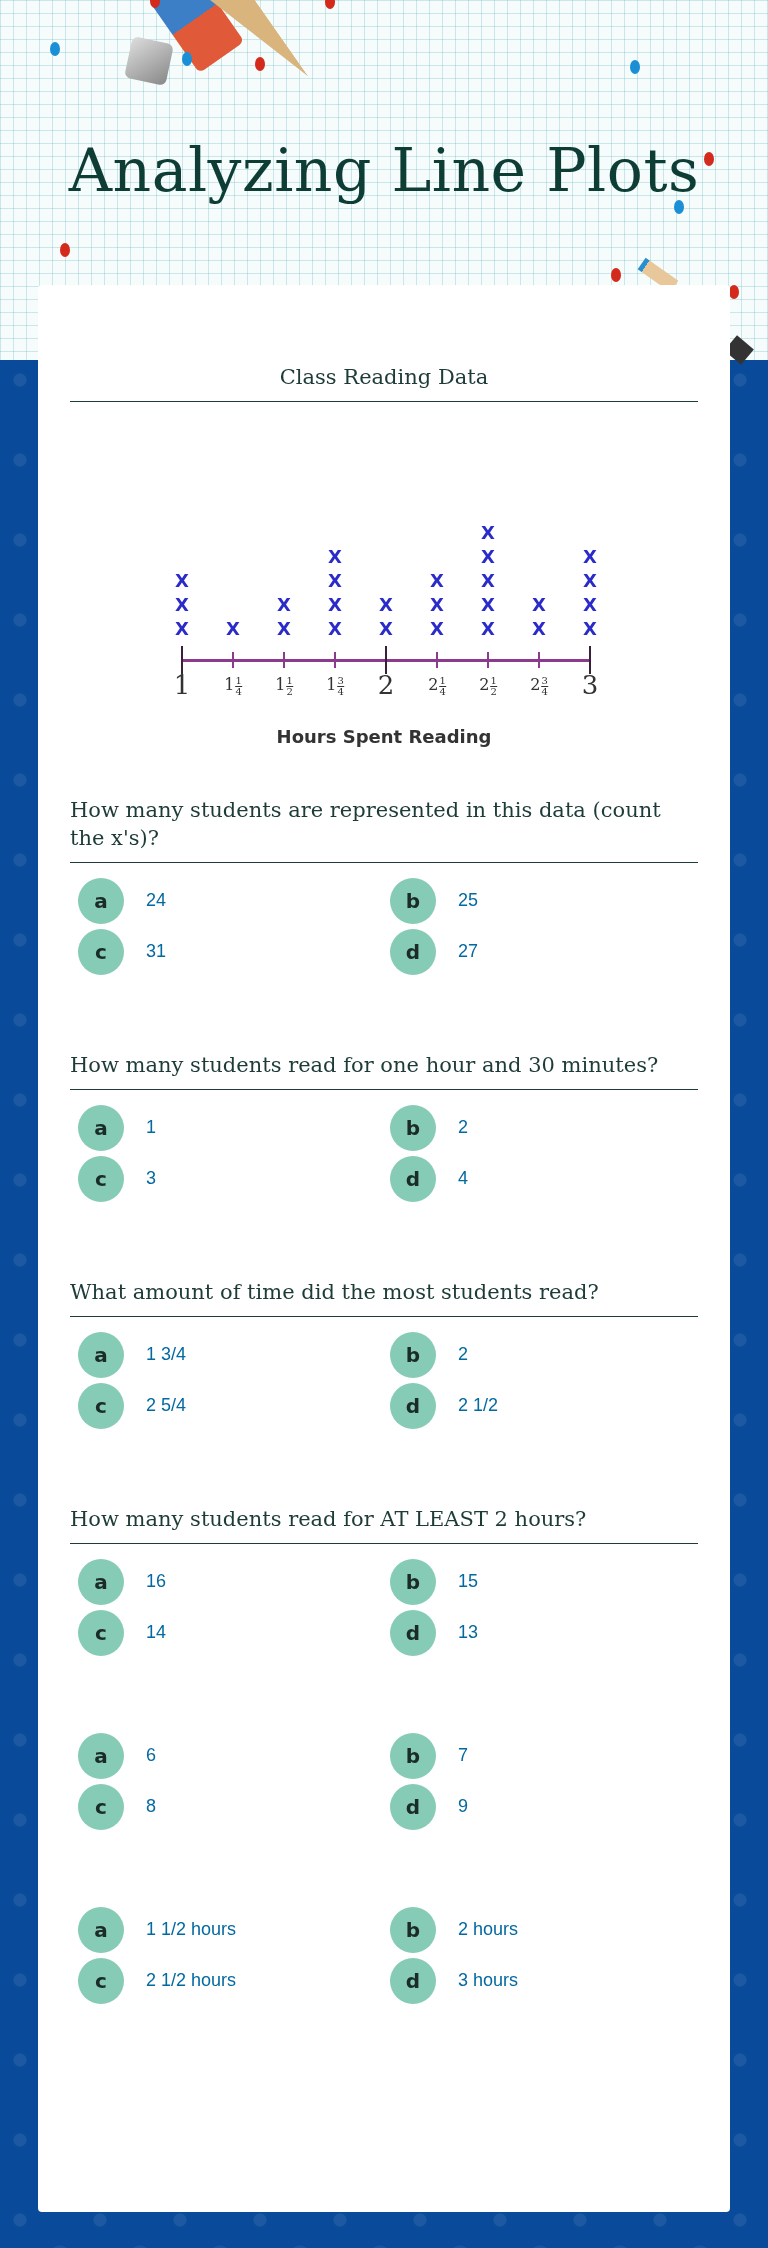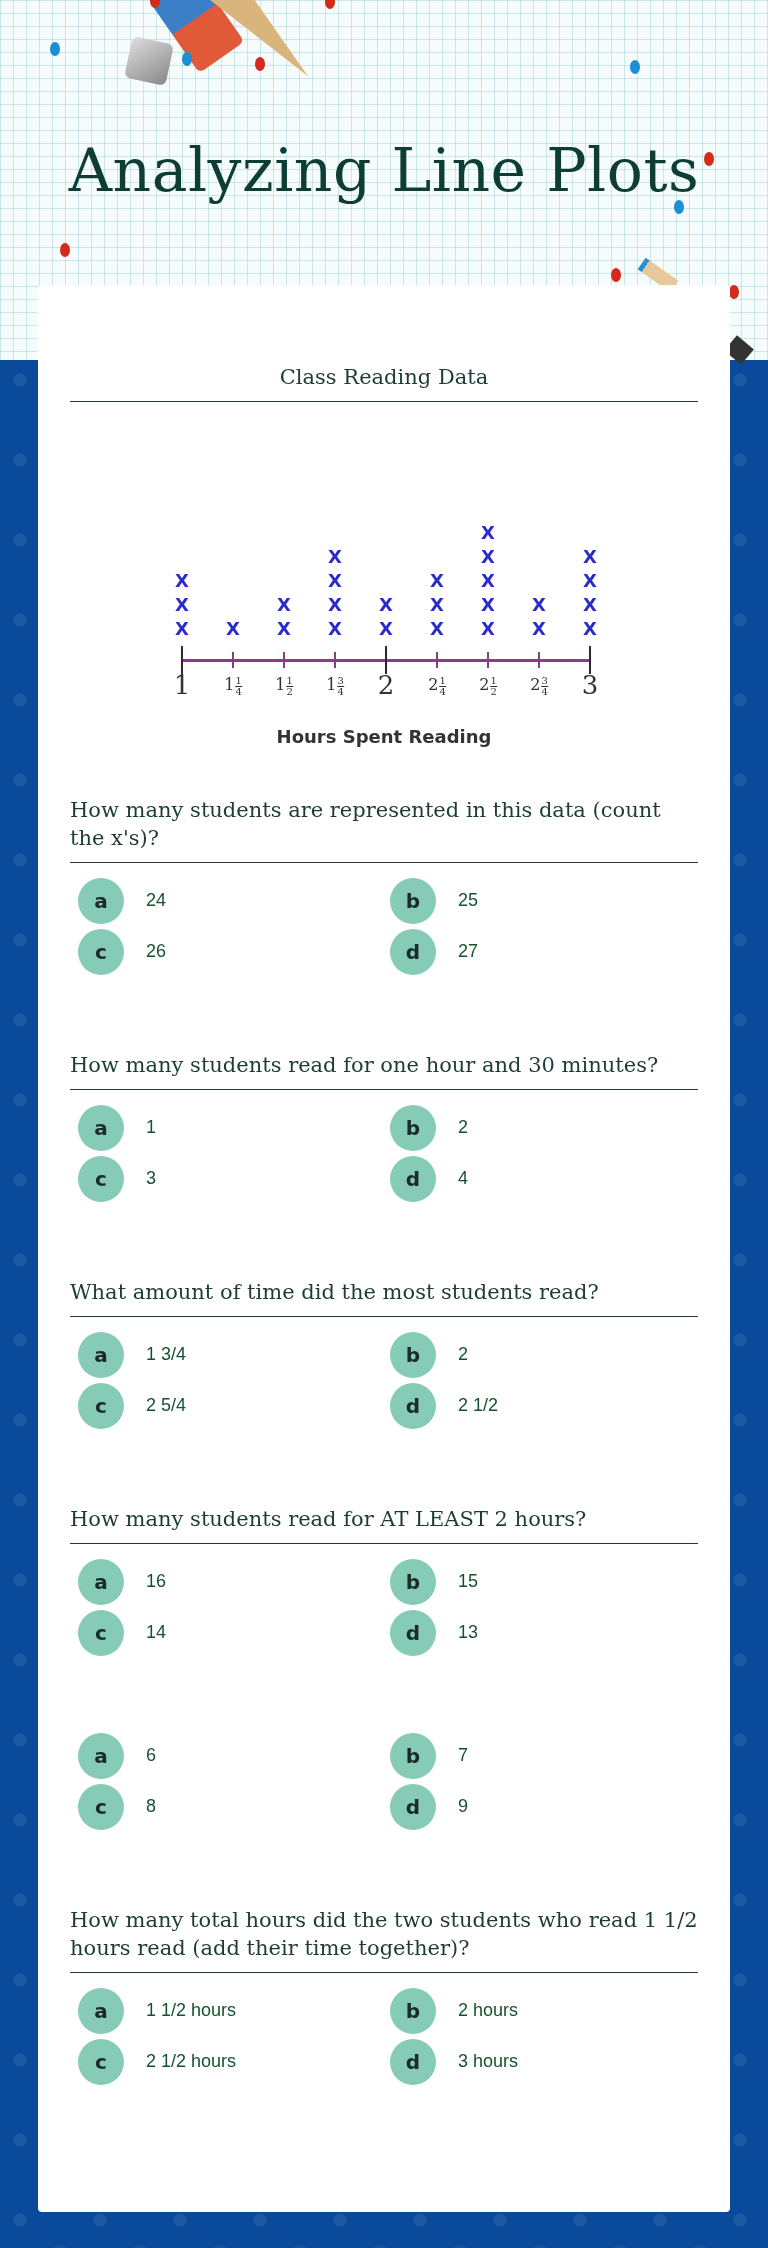--- a/index.html
+++ b/index.html
@@ -84,21 +84,21 @@
     font-size: 21px; line-height: 28px; color: #1d3b37; padding-bottom: 10px;
     border-bottom: 1.5px solid #1f3b3a;
   }
   .choices { display: grid; grid-template-columns: 312px 312px; row-gap: 4px; margin-top: 14px; padding-left: 8px; }
   .choice { display: flex; align-items: center; height: 47px; cursor: pointer; }
   .bubble {
     width: 46px; height: 46px; border-radius: 50%; background: #86cbb6;
     display: flex; align-items: center; justify-content: center;
     font-family: "DejaVu Sans", sans-serif; font-size: 20px; font-weight: bold; color: #1b2b28;
   }
-  .choice-text { margin-left: 22px; font-family: "Liberation Sans", sans-serif; font-size: 18px; color: #14532d; }
+  .choice-text { margin-left: 22px; font-family: "Liberation Sans", sans-serif; font-size: 18px; color: #0369a1; }
 </style>
 </head>
 <body>
 
 <div class="grid-bg"></div>
 <div class="blue-bg"></div>
 
 <div class="deco-sharpener"></div>
 <div class="deco-eraser"></div>
 <div class="deco-ruler"></div>
@@ -181,21 +181,21 @@
           <div class="choice">
             <div class="bubble">a</div>
             <div class="choice-text">24</div>
           </div>
           <div class="choice">
             <div class="bubble">b</div>
             <div class="choice-text">25</div>
           </div>
           <div class="choice">
             <div class="bubble">c</div>
-            <div class="choice-text">26</div>
+            <div class="choice-text">31</div>
           </div>
           <div class="choice">
             <div class="bubble">d</div>
             <div class="choice-text">27</div>
           </div>
         </div>
       </div>
       <div class="question" style="margin-top: 76px;">
         <div class="q-text">How many students read for one hour and 30 minutes?</div>
         <div class="choices">
@@ -273,21 +273,20 @@
             <div class="bubble">c</div>
             <div class="choice-text">8</div>
           </div>
           <div class="choice">
             <div class="bubble">d</div>
             <div class="choice-text">9</div>
           </div>
         </div>
       </div>
       <div class="question" style="margin-top: 76px;">
-        <div class="q-text">How many total hours did the two students who read 1 1/2 hours read (add their time together)?</div>
         <div class="choices">
           <div class="choice">
             <div class="bubble">a</div>
             <div class="choice-text">1 1/2 hours</div>
           </div>
           <div class="choice">
             <div class="bubble">b</div>
             <div class="choice-text">2 hours</div>
           </div>
           <div class="choice">

